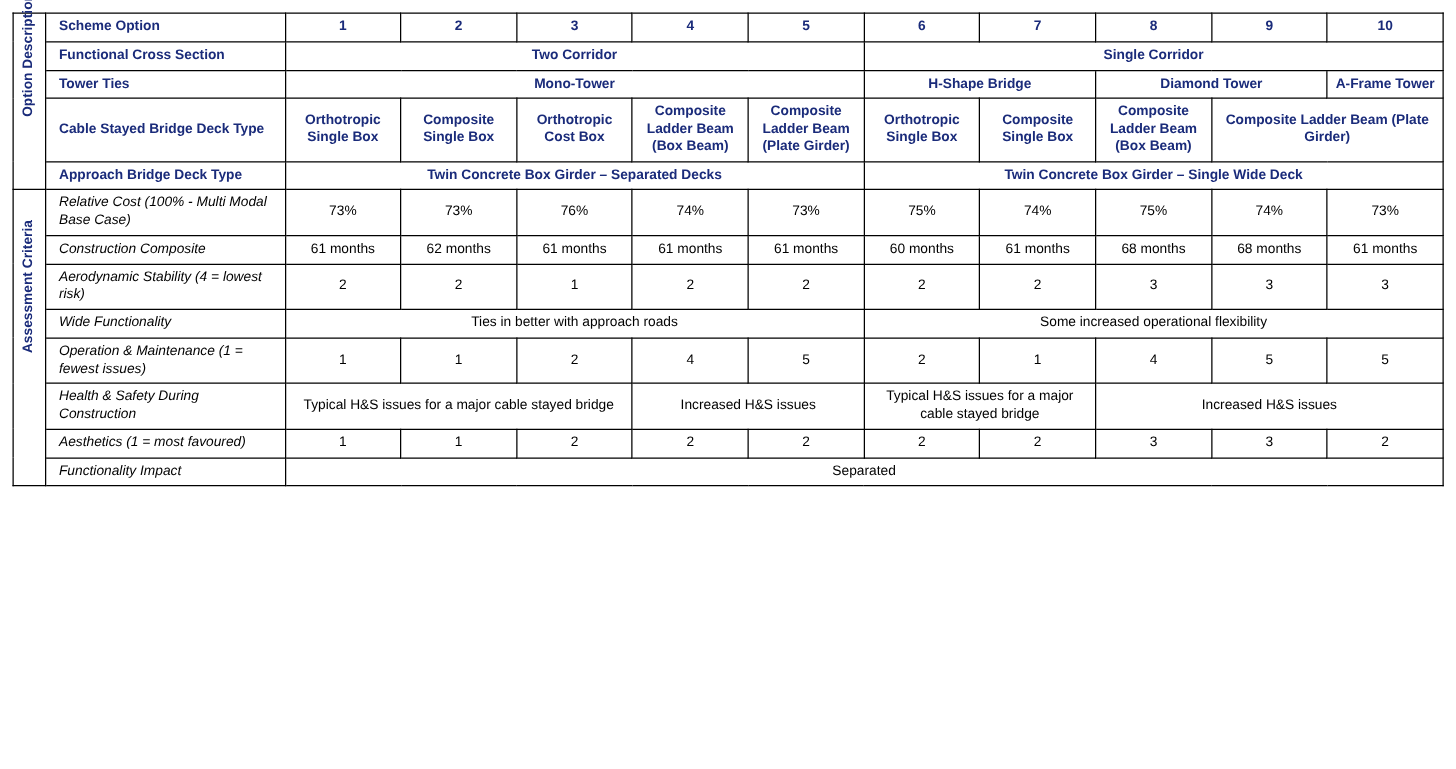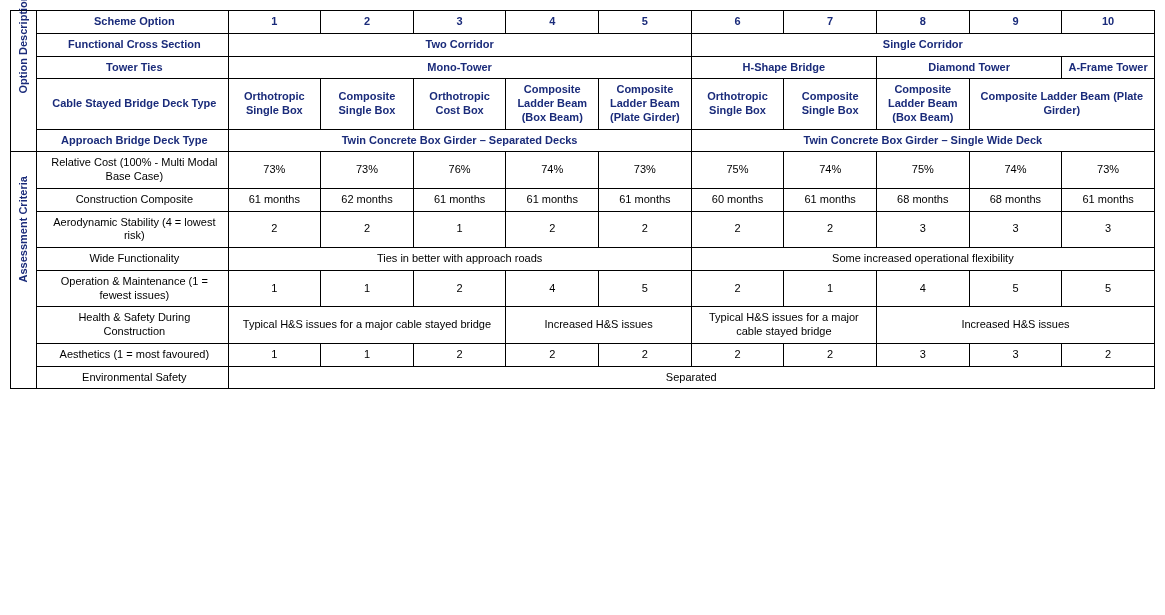--- a/index.html
+++ b/index.html
@@ -27,26 +27,26 @@
     font-weight: bold;
     font-size: 11px;
     padding: 0;
   }
   .side span {
     display: block;
     transform: rotate(-90deg);
     white-space: nowrap;
   }
   .rowhdr {
-    text-align: center;
+    text-align: left;
     width: 180px;
     padding-left: 10px;
   }
   .blue { color: #1a2b7a; font-weight: bold; }
-  .black { color: #000; }
+  .black { color: #000; font-style: italic; }
   col.sidecol { width: 26px; }
   col.labcol  { width: 190px; }
   col.optcol  { width: 92px; }
   td, th { line-height: 1.25; }
 </style>
 </head>
 <body>
 
 <table>
   <colgroup>
@@ -200,17 +200,17 @@
     <td>2</td>
     <td>2</td>
     <td>2</td>
     <td>2</td>
     <td>3</td>
     <td>3</td>
     <td>2</td>
   </tr>
 
   <tr>
-    <td class="rowhdr black">Environmental Safety</td>
+    <td class="rowhdr black">Functionality Impact</td>
     <td colspan="10">Separated</td>
   </tr>
 </tbody>
   </table>
 
 </body></html>

